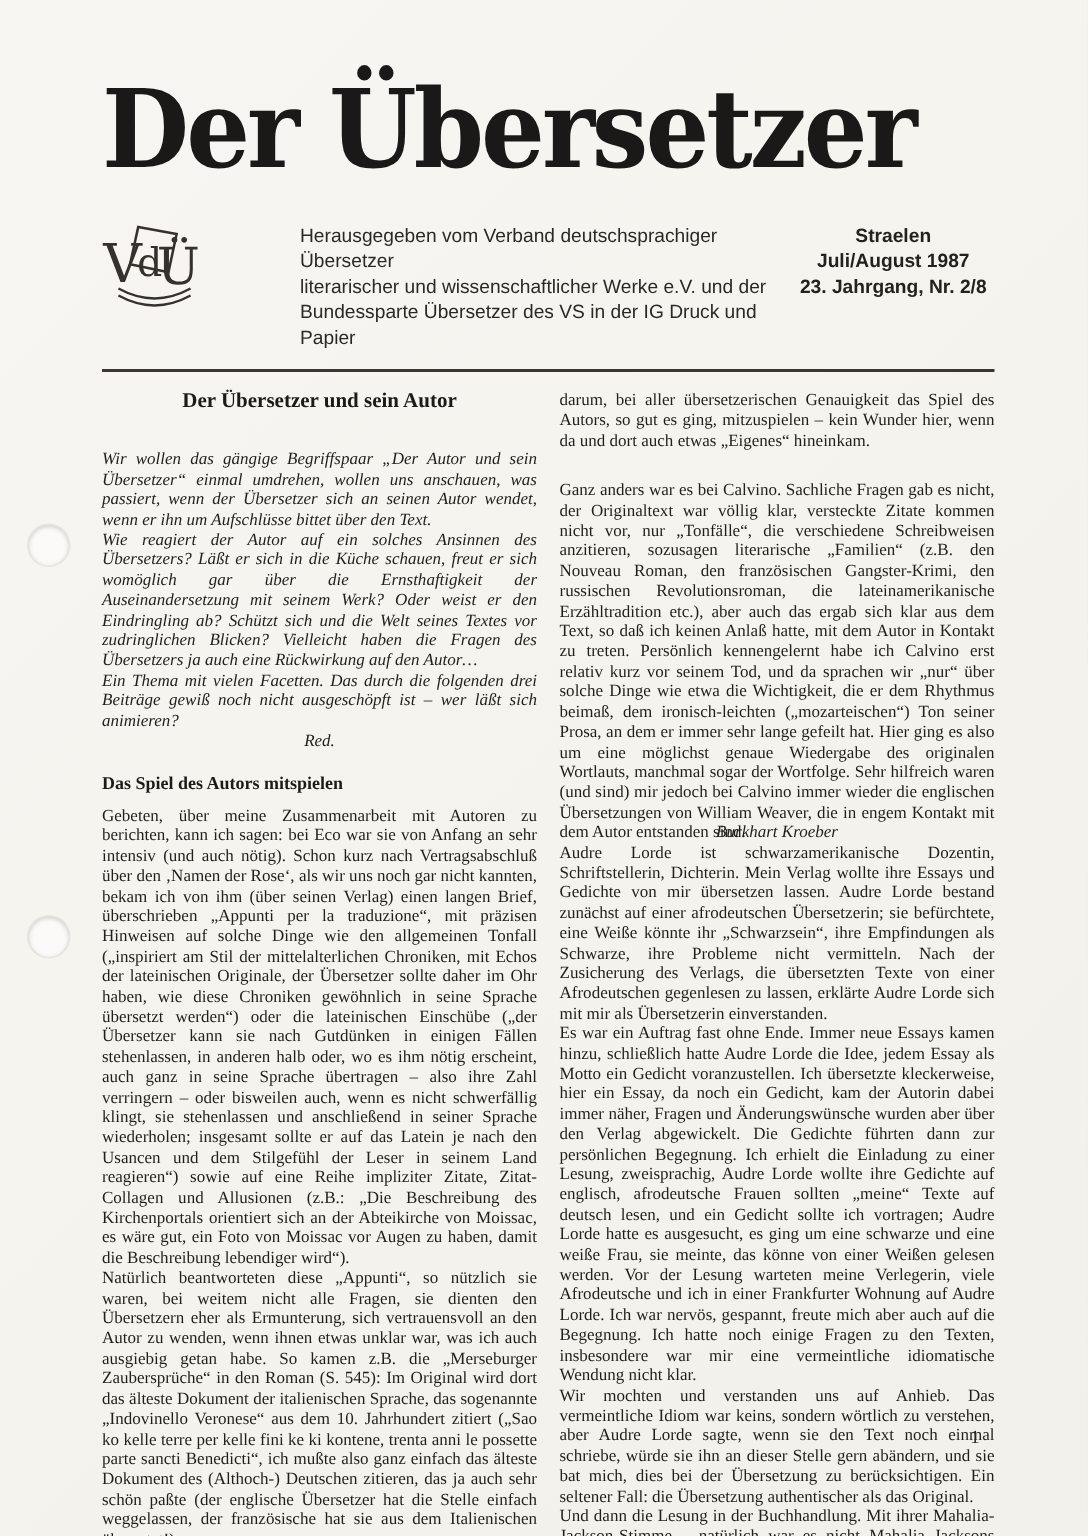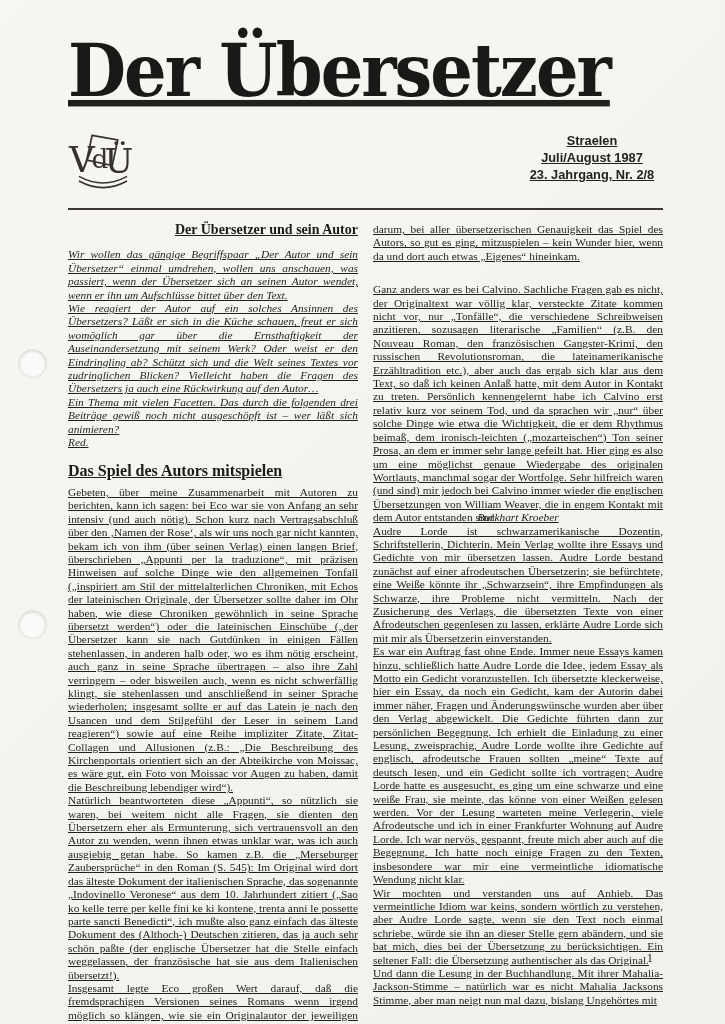--- a/index.html
+++ b/index.html
@@ -6,24 +6,23 @@
   html, body { margin: 0; padding: 0; }
   body {
     width: 725px; height: 1024px;
     background: #efeeea;
     font-family: "Liberation Serif", serif;
   }
   .page {
     position: relative;
     width: 725px; height: 1024px;
     background: linear-gradient(135deg, #f7f6f2 0%, #f4f3ee 55%, #f1f0eb 100%);
-    padding: 30px 62px 0 68px;
+    padding: 46px 62px 0 68px;
     overflow: hidden;
     color: #22201d;
-    text-decoration: underline;
   }
   
   .mast-title {
     margin: 4px 0 18px 0;
     font-family: "DejaVu Serif", serif;
     font-weight: 700;
     font-size: 67px;
     line-height: 80px;
     letter-spacing: -2px;
     color: #1b1917;
@@ -69,34 +68,34 @@
     flex: 1 1 0;
     font-size: 11.35px;
     line-height: 13.4px;
     text-align: justify;
     hyphens: auto;
     color: #211f1c;
   }
   .article-title {
     font-size: 14px;
     font-weight: 700;
-    margin: 0 0 12px 0;
-    text-align: right;
+    margin: 0 0 26px 0;
+    text-align: center;
     color: #1d1b18;
   }
   .section-heading {
-    font-size: 16px;
+    font-size: 12px;
     font-weight: 700;
     margin: 14px 0 9px 0;
     text-align: left;
     color: #1d1b18;
   }
   .col p { margin: 0; }
   .intro { font-style: italic; }
-  .intro-sig { font-style: italic; text-align: left; }
+  .intro-sig { font-style: italic; text-align: center; }
   p.gap { margin-top: 20px; }
   .author-sig {
     font-style: italic;
     text-align: center;
     margin-top: -13.4px; 
   }
   
   .punch-hole {
     position: absolute;
     left: 19px;
@@ -128,20 +127,25 @@
     <div class="mast-row">
       <svg class="logo-box" viewBox="0 0 90 80" aria-hidden="true">
         <polygon points="31,3 64,9 57,42 24,35" fill="none" stroke="#35322d" stroke-width="2.2"></polygon>
         <text x="1" y="50" font-family="DejaVu Serif, serif" font-size="46" fill="#35322d">V</text>
         <text x="30" y="45" font-family="DejaVu Serif, serif" font-size="34" fill="#35322d">d</text>
         <text x="47" y="52" font-family="DejaVu Serif, serif" font-size="44" fill="#35322d">Ü</text>
         <path d="M14,56 Q45,73 76,56" fill="none" stroke="#35322d" stroke-width="2"></path>
         <path d="M14,62 Q45,79 76,62" fill="none" stroke="#35322d" stroke-width="2"></path>
       </svg>
 
+      <div class="publisher">
+        <div>Herausgegeben vom Verband deutschsprachiger Übersetzer</div>
+        <div>literarischer und wissenschaftlicher Werke e.V. und der</div>
+        <div>Bundessparte Übersetzer des VS in der IG Druck und Papier</div>
+      </div>
 
       <div class="issue">
         <div>Straelen</div>
         <div>Juli/August 1987</div>
         <div>23. Jahrgang, Nr. 2/8</div>
       </div>
     </div>
 
     <hr class="mast-rule">
   </header>

